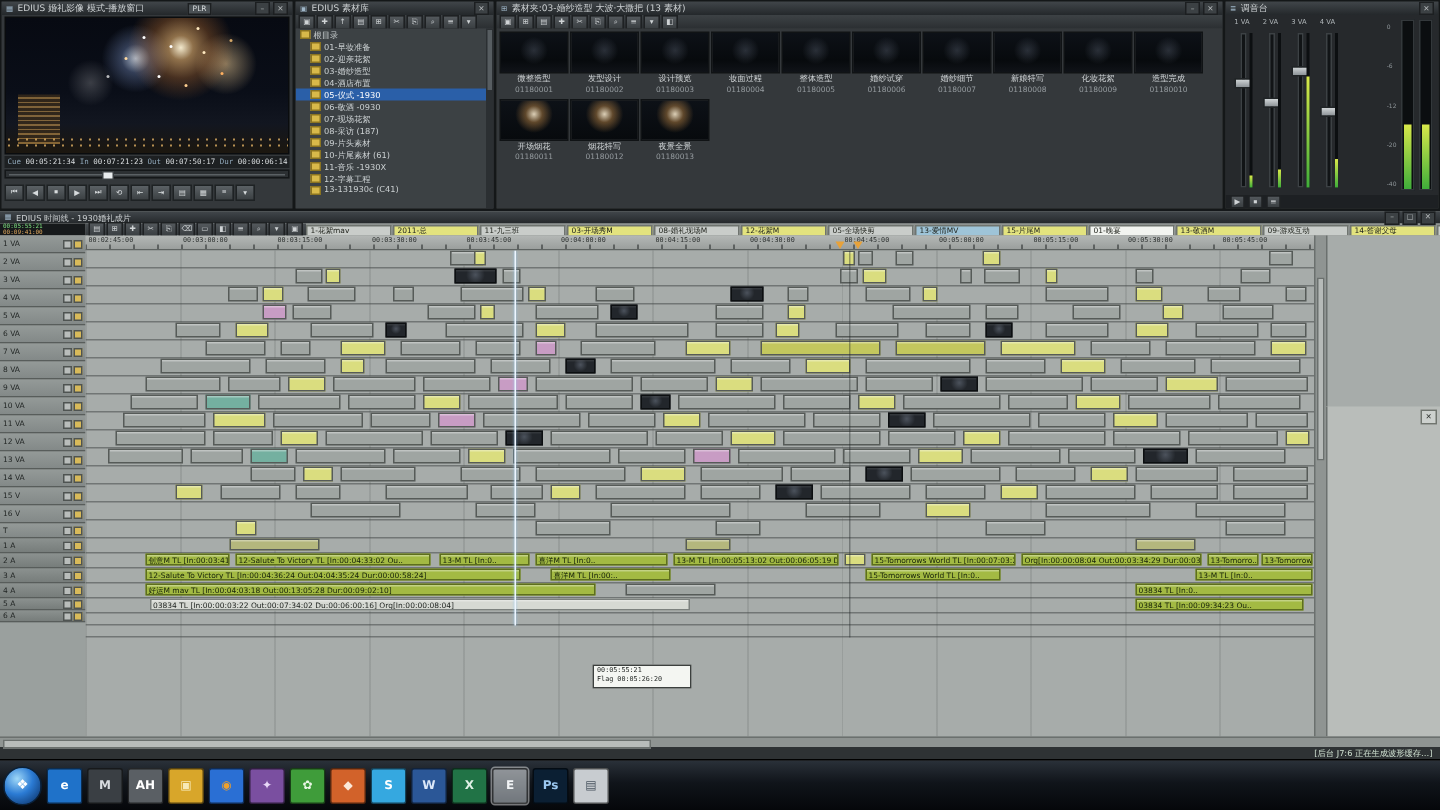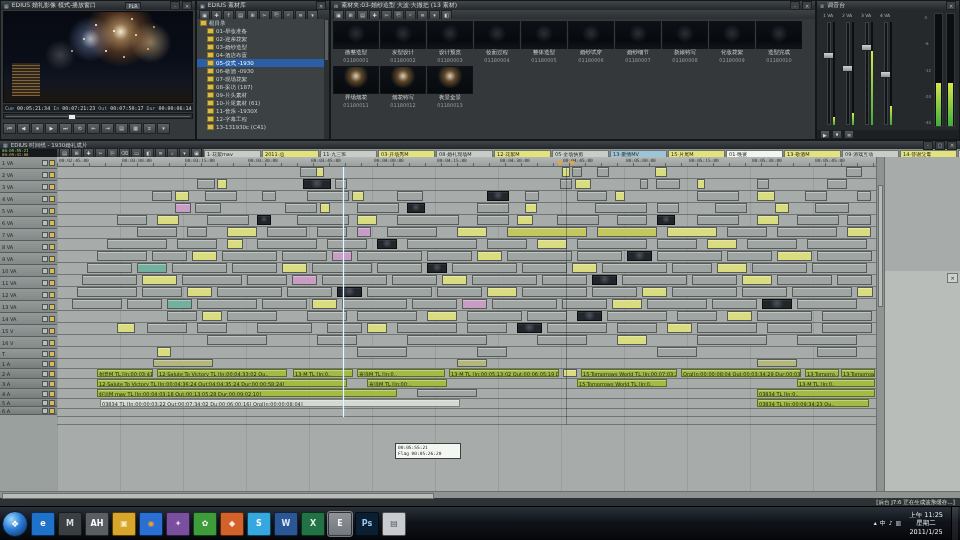--- a/index.html
+++ b/index.html
@@ -941,29 +941,15 @@
         <div class="tb-icon" style="background: rgb(122, 79, 160); color: rgb(232, 216, 248);">✦</div>
         <div class="tb-icon" style="background: rgb(63, 156, 58); color: rgb(234, 246, 230);">✿</div>
         <div class="tb-icon" style="background: rgb(210, 98, 42); color: rgb(251, 232, 216);">◆</div>
         <div class="tb-icon" style="background: rgb(53, 168, 224); color: rgb(255, 255, 255);">S</div>
         <div class="tb-icon" style="background: rgb(43, 87, 151); color: rgb(220, 232, 248);">W</div>
         <div class="tb-icon" style="background: rgb(33, 115, 70); color: rgb(223, 240, 230);">X</div>
         <div class="tb-icon active" style="background: rgb(106, 112, 118); color: rgb(242, 244, 246);">E</div>
         <div class="tb-icon" style="background: rgb(11, 31, 51); color: rgb(156, 200, 240);">Ps</div>
         <div class="tb-icon" style="background: rgb(200, 204, 208); color: rgb(74, 85, 96);">▤</div>
       </div>
-    <div class="tray">
-      <span style="display:flex;gap:3px;">
-          <span class="tray-ico">▴</span>
-          <span class="tray-ico">中</span>
-          <span class="tray-ico">♪</span>
-          <span class="tray-ico">▥</span>
-        </span>
-      <div class="clock">
-        <div>上午 11:25</div>
-        <div>星期二</div>
-        <div>2011/1/25</div>
-      </div>
-      <div class="show-desktop"></div>
-    </div>
   </div>
 
 </div>
 
 </body></html>

